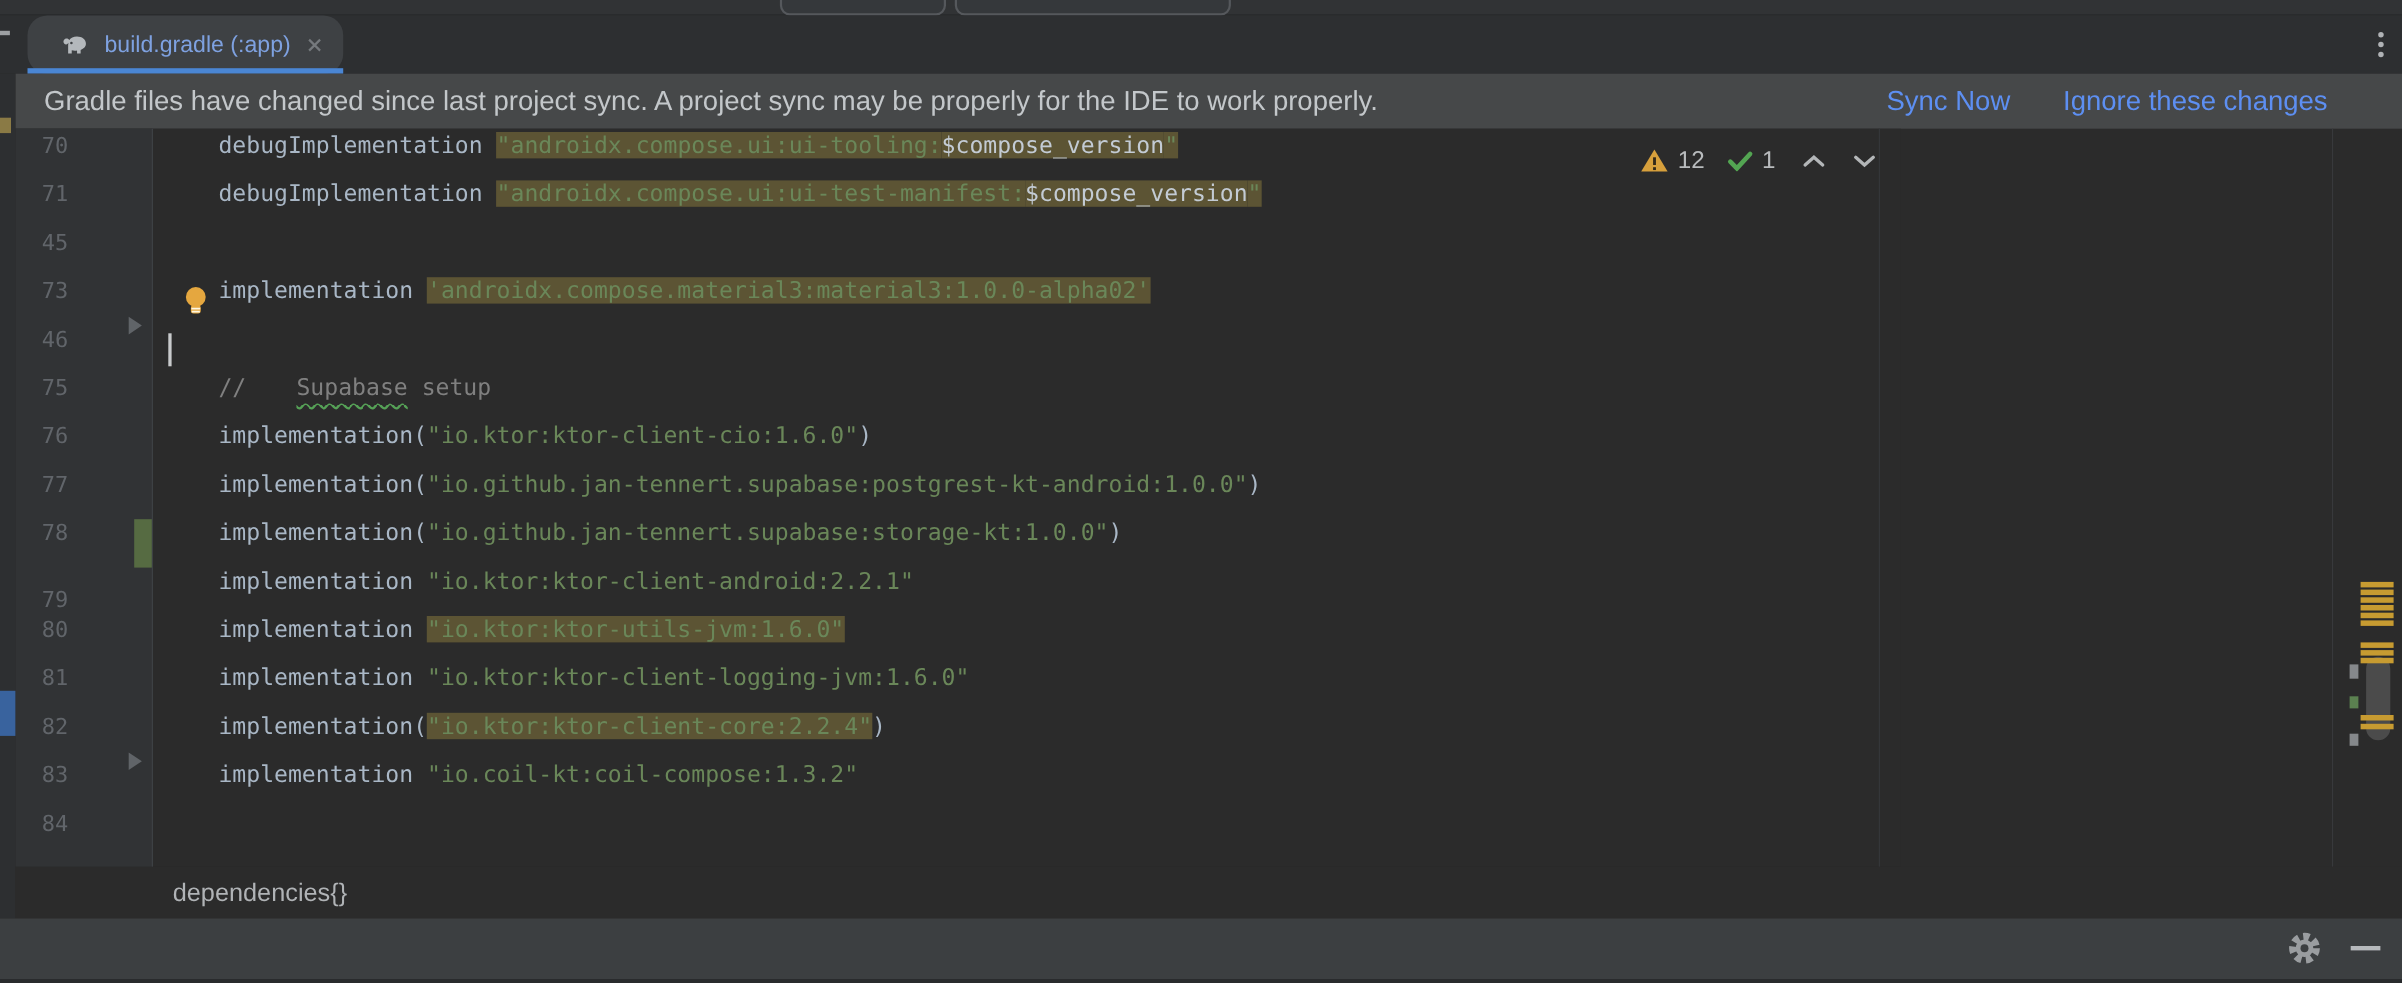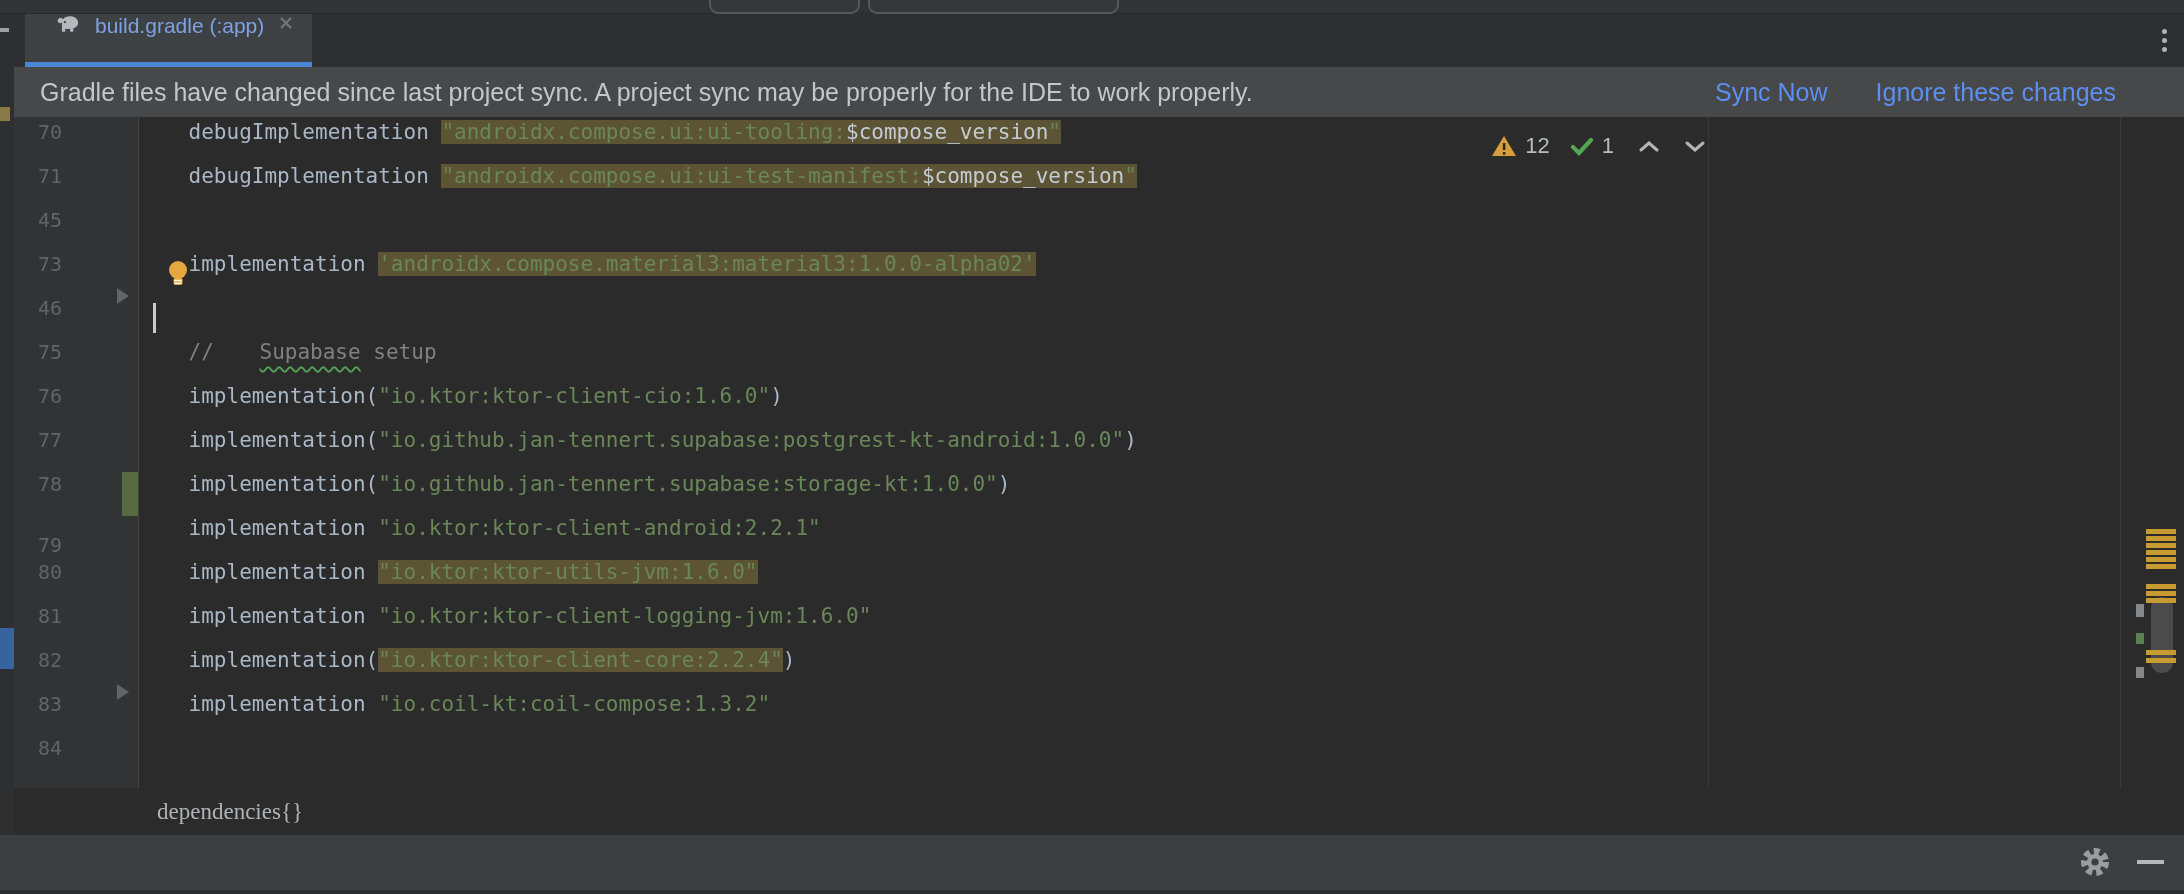--- a/index.html
+++ b/index.html
@@ -11,21 +11,21 @@
              border-bottom:1px solid #27292b;}
   .cut-btn{position:absolute;top:-8px;height:18px;border:2px solid #55585c;border-radius:9px;
            background:#35383b;}
   .cb1{left:709px;width:147px;}
   .cb2{left:868px;width:247px;}
 
   
   .tab-bar{position:absolute;top:14px;left:0;right:0;height:53px;background:#2d2f31;}
   .left-dash{position:absolute;top:14px;left:0;width:9px;height:4px;background:#9da0a3;}
   .tab{position:absolute;left:25px;top:0;width:287px;height:53px;background:#3e4144;
-       display:flex;align-items:flex-start;padding-left:30px;box-sizing:border-box;cursor:pointer;}
+       display:flex;align-items:center;padding-left:30px;box-sizing:border-box;cursor:pointer;border-radius:18px;}
   .tab-label{color:#7ea1e0;font-size:21px;margin-left:13px;white-space:nowrap;}
   .tab-close{margin-left:13px;display:flex;cursor:pointer;}
   .tab-underline{position:absolute;bottom:0;left:0;width:100%;height:5px;background:#4a86d4;}
   .kebab{position:absolute;right:17px;top:11px;cursor:pointer;}
   .kebab i{display:block;width:5px;height:5px;border-radius:50%;background:#b0b3b6;margin:4px 0;}
 
   
   .banner{position:absolute;top:67px;left:14px;right:0;height:50px;background:#464849;
           display:flex;align-items:center;padding-left:26px;}
   .banner-text{color:#c3c7ca;font-size:25px;white-space:nowrap;}
@@ -38,21 +38,21 @@
           border-right:1px solid #404346;}
   .ln{position:absolute;right:0;width:124px;height:44px;line-height:44px;text-align:right;
       padding-right:76px;box-sizing:border-box;color:#61656a;
       font:20px "DejaVu Sans Mono",monospace;}
   .fold{position:absolute;left:103px;width:0;height:0;border-top:8px solid transparent;
         border-bottom:8px solid transparent;border-left:12px solid #606468;}
   .change-bar{position:absolute;left:108px;width:16px;background:#566b42;}
 
   .code-area{position:absolute;left:138px;top:0;right:0;height:100%;}
   .cl{position:absolute;left:0;height:44px;line-height:44px;white-space:pre;
-      font:21px "DejaVu Sans Mono",monospace;padding-left:0;color:#a9b7c6;}
+      font:21px "DejaVu Sans Mono",monospace;padding-left:10px;color:#a9b7c6;}
   .sg-c {color:#a9b7c6;}
   .sg-s {color:#6a8759;}
   .sg-sh{color:#6a8759;background:#5c5434;}
   .sg-ih{color:#c3cbd4;background:#5c5434;}
   .sg-cm{color:#808080;}
   .sg-ct{color:#808080;text-decoration:underline wavy #55a156;
          text-decoration-thickness:2px;text-underline-offset:7px;margin-left:33px;}
   .margin-guide{position:absolute;left:1570px;top:0;height:100%;width:1px;background:#36383b;}
   .caret{position:absolute;left:15px;width:2.5px;height:30px;background:#c8cacc;}
   .bulb{position:absolute;left:28px;}
@@ -69,21 +69,21 @@
   .scroll-thumb{position:absolute;left:2151px;top:480px;width:22px;height:76px;
                 background:rgba(190,190,190,0.22);border-radius:11px;pointer-events:auto;}
 
   
   .left-strip{position:absolute;top:67px;left:0;width:14px;height:768px;background:#2d2f31;}
   .ls-olive{position:absolute;top:40px;left:0;width:10px;height:14px;background:#8a7a45;}
   .ls-blue{position:absolute;top:561px;left:0;width:14px;height:41px;background:#39639e;}
 
   
   .breadcrumb-bar{position:absolute;top:788px;left:14px;right:0;height:47px;background:#2b2b2b;
-                  display:flex;align-items:center;padding-left:143px;box-sizing:border-box;font-family:Liberation Serif, serif;}
+                  display:flex;align-items:center;padding-left:143px;box-sizing:border-box;}
   .breadcrumb{color:#b0b3b6;font-size:23px;cursor:pointer;}
 
   
   .bottom-bar{position:absolute;top:835px;left:0;right:0;height:55px;background:#3c3f41;}
   .gear{position:absolute;right:72px;top:10px;cursor:pointer;}
   .minus{position:absolute;right:20px;top:25px;width:27px;height:4px;background:#b6b9bc;cursor:pointer;}
   .bottom-edge{position:absolute;top:890px;left:0;right:0;height:4px;background:#292b2d;}
 </style>
 </head>
 <body>

